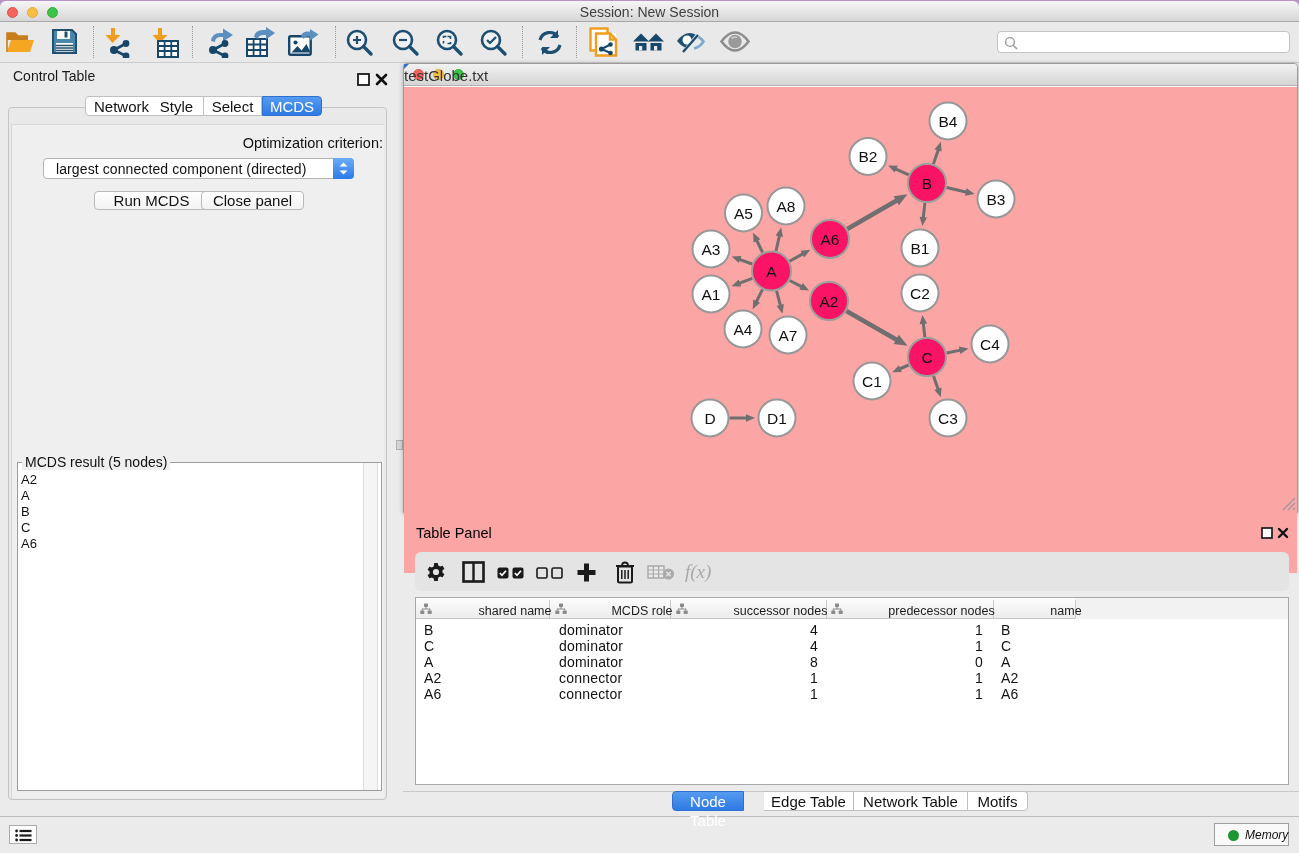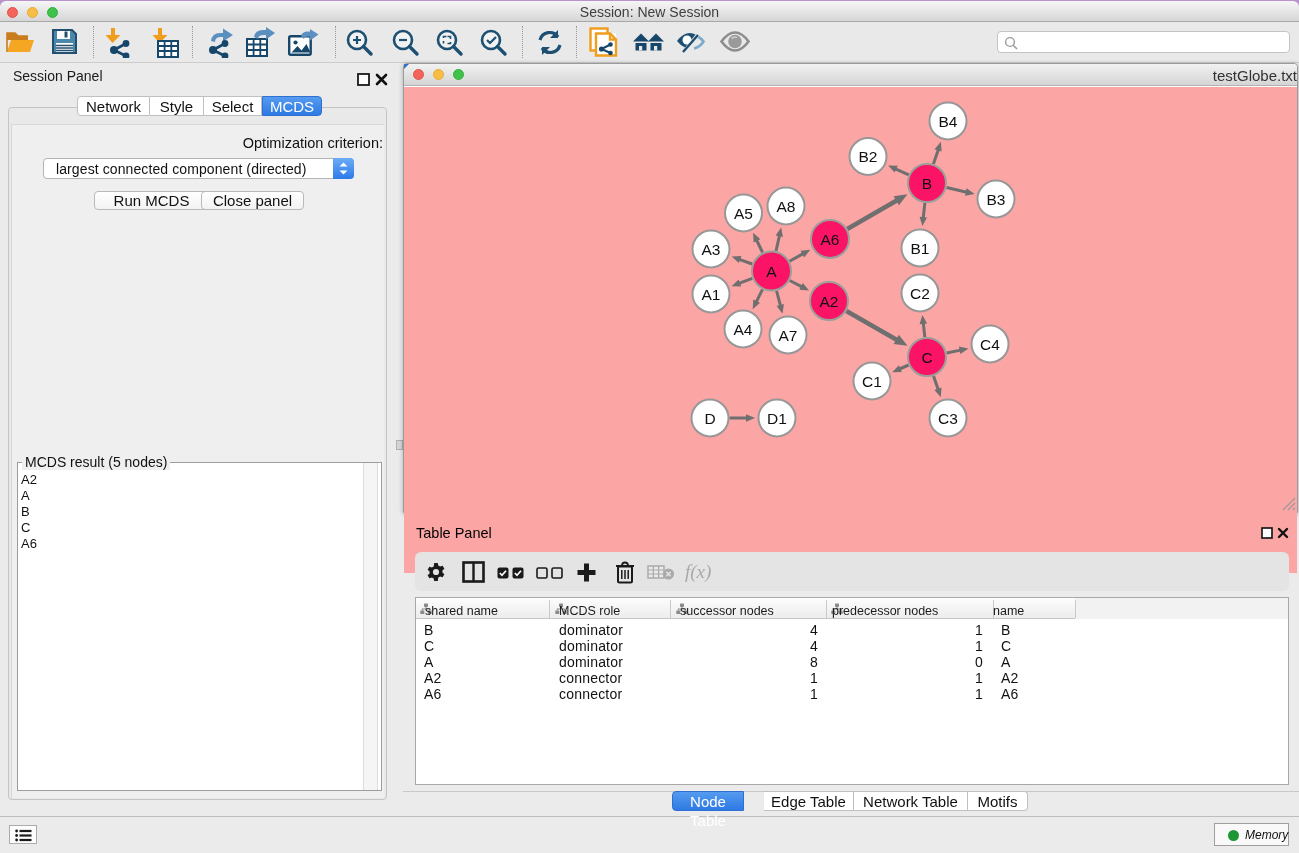--- a/index.html
+++ b/index.html
@@ -37,36 +37,36 @@
 #grouplabel { position:absolute; left:4px; top:-9px; background:#efefef; padding:0 3px; font-size:14px; color:#111; }
 #mcdslist { position:absolute; left:0px; top:0px; width:363px; height:327px; background:#ffffff; }
 #mcdslist .li { position:absolute; left:3px; font-size:13px; color:#111; }
 #mcdsscroll { position:absolute; right:3px; top:0px; width:15px; height:327px; background:#f5f5f5; border-left:1px solid #dcdcdc; border-right:1px solid #dcdcdc; }
 
 #netwin { position:absolute; left:403px; top:63px; width:895px; height:450px; background:#ffffff; border:1px solid #9b9b9b; border-radius:4px 4px 0 0; box-shadow:0 1px 5px rgba(0,0,0,0.28); }
 #nettitle { position:absolute; left:0; top:0; width:100%; height:22px; background:linear-gradient(#f2f2f2,#d5d5d5); border-bottom:1px solid #b2b2b2; border-radius:4px 4px 0 0; }
 #nettitle .t-red { left:9px; top:5px; }
 #nettitle .t-yel { left:29px; top:5px; }
 #nettitle .t-grn { left:49px; top:5px; }
-#nettitle .wt { position:absolute; width:100%; text-align:right; font-size:15px; color:#333; line-height:23px; }
+#nettitle .wt { position:absolute; width:100%; text-align:left; font-size:15px; color:#333; line-height:23px; }
 #bluecorner { position:absolute; left:0; top:0; width:0; height:0; border-left:5px solid #3a6fc4; border-bottom:5px solid transparent; }
 #netcanvas { position:absolute; left:0; top:23px; width:893px; height:486px; background:#fca5a5; }
 #netcanvas svg line { stroke:#6f6f6f; }
 #netcanvas svg polygon { fill:#6f6f6f; }
 #netcanvas svg text { font-family:"Liberation Sans",sans-serif; font-size:15.5px; fill:#111111; text-anchor:middle; }
 #resizegrip { position:absolute; right:1px; bottom:1px; }
 
 #splitknob1 { position:absolute; left:396px; top:440px; width:7px; height:10px; background:#d6d6d6; border:1px solid #b0b0b0; }
 #splitknob2 { position:absolute; left:847px; top:513px; width:8px; height:6px; background:#e2e2e2; border:1px solid #b4b4b4; border-radius:2px; }
 
 #tptitle { position:absolute; left:416px; top:525px; font-size:14.5px; color:#000000; }
 #tptoolbar { position:absolute; left:415px; top:552px; width:874px; height:39px; background:#e4e4e4; border-radius:6px; }
 #dtable { position:absolute; left:415px; top:597px; width:874px; height:188px; background:#ffffff; border:1px solid #a8a8a8; }
 #thead { position:absolute; left:0; top:0; width:872px; height:21px; background:linear-gradient(#fdfdfd,#ececec); border-bottom:1px solid #c6c6c6; }
-.th { position:absolute; top:0; height:35px; font-size:12.5px; color:#1c1c1c; line-height:26px; }
+.th { position:absolute; top:0; height:35px; font-size:12.5px; color:#1c1c1c; text-align:center; line-height:26px;margin-left:32px; }
 .thdiv { position:absolute; top:2px; height:18px; width:0; border-left:1px solid #c9c9c9; }
 .hicon { position:absolute; top:5px; }
 .cell { position:absolute; font-size:14px; letter-spacing:0.2px; color:#111; }
 
 #tabline { position:absolute; left:403px; top:791px; width:896px; height:0; border-top:1px solid #c8c8c8; }
 #bottabs { position:absolute; left:672px; top:791px; height:20px; z-index:5; }
 
 #statusbar { position:absolute; top:816px; left:0; width:1299px; height:34px; background:#ebebeb; border-top:1px solid #bdbdbd; }
 #listbtn { position:absolute; left:9px; top:8px; width:28px; height:19px; background:#fdfdfd; border:1px solid #ababab; }
 #membtn { position:absolute; left:1214px; top:6px; width:75px; height:23px; background:#f9f9f9; border:1px solid #9f9f9f; font-size:12px; color:#111; }
@@ -195,29 +195,29 @@
       <circle cx="15" cy="11.5" r="6.8" fill="#9a9a9a"></circle>
       <path d="M11.5 8.5 Q14 6.5 17 7.5" stroke="#c9c9c9" stroke-width="1.8" fill="none"></path>
     </svg>
 <div id="searchbox">
       <svg width="14" height="14" viewBox="0 0 14 14">
         <circle cx="6" cy="6" r="4.4" fill="none" stroke="#9a9a9a" stroke-width="1.4"></circle>
         <path d="M9.2 9.2 L13 13" stroke="#9a9a9a" stroke-width="1.6"></path>
       </svg>
     </div>
 </div>
-<div id="cptitle">Session Panel</div>
+<div id="cptitle">Control Table</div>
 <svg class="wicon" style="left:357px;top:73px" width="13" height="13" viewBox="0 0 13 13">
     <rect x="1" y="1" width="11" height="11" fill="#fdfdfd" stroke="#1a1a1a" stroke-width="1.8"></rect>
   </svg>
 <svg class="wicon" style="left:375px;top:73px" width="13" height="13" viewBox="0 0 13 13">
     <path d="M2 2 L11 11 M11 2 L2 11" stroke="#111" stroke-width="2.6" stroke-linecap="round"></path>
   </svg>
 <div id="cptabs">
-<div class="tab" style="left:0px;width:73px;border-radius:4px 0 0 4px">Network</div>
+<div class="tab" style="left:8px;width:73px;border-radius:4px 0 0 4px">Network</div>
 <div class="tab" style="left:73px;width:54px;border-left:none">Style</div>
 <div class="tab" style="left:127px;width:58px;border-left:none">Select</div>
 <div class="tab tabsel" style="left:185px;width:60px;border-radius:0 4px 4px 0">MCDS</div>
 </div>
 <div id="tabpane">
 <div id="mcdspane">
 <div id="optlabel">Optimization criterion:</div>
 <div id="combo">
         <span class="ctext">largest connected component (directed)</span>
 <div class="stepper"><svg width="21" height="21" viewBox="0 0 21 21">

